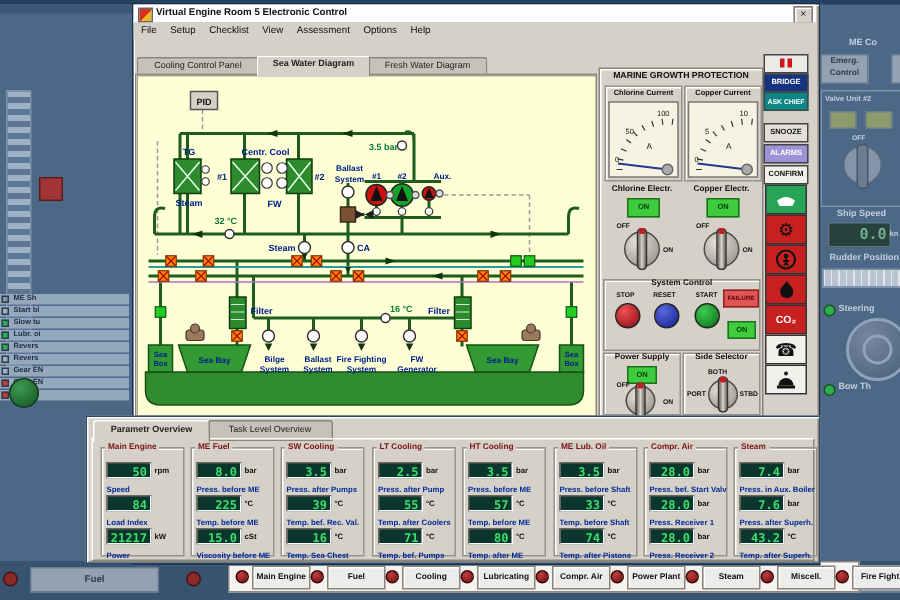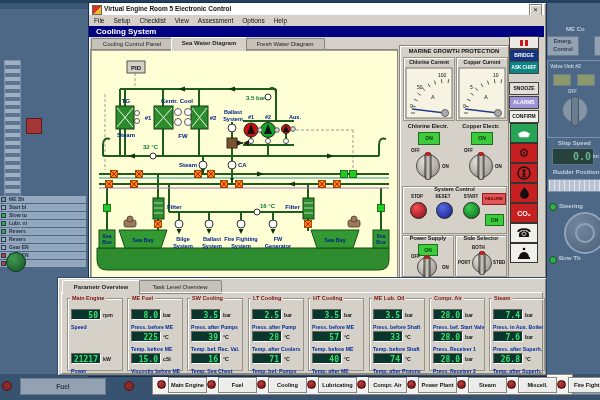--- a/index.html
+++ b/index.html
@@ -208,21 +208,20 @@
   </div>
   <div id="menubar" class="abs">
     <span>File</span>
     <span>Setup</span>
     <span>Checklist</span>
     <span>View</span>
     <span>Assessment</span>
     <span>Options</span>
     <span>Help</span>
   </div>
-  <div id="bluehdr" class="abs">Cooling System</div>
   <div class="tab" style="left:91px;width:80px;">Cooling Control Panel</div>
   <div class="tab active" style="left:171px;width:74px;">Sea Water Diagram</div>
   <div class="tab" style="left:245px;width:78px;">Fresh Water Diagram</div>
 
   <div id="diagram" class="abs">
     <svg width="306" height="227" viewBox="0 0 306 227">
 
       <g stroke="#999" stroke-width="1" stroke-dasharray="3,2" fill="none">
         <path d="M44,23 V39"></path>
           <path d="M14,44 V120"></path>
@@ -543,68 +542,69 @@
   </div>
 
   <div id="params" class="abs">
     <div class="ptab active" style="left:4px;width:76px;">Parametr Overview</div>
     <div class="ptab" style="left:80px;width:82px;">Task Level Overview</div>
     <div id="pinner">
 
       <div class="pgroup" style="left:5px;">
         <div class="pgtitle">Main Engine</div>
         <div class="prow" style="top:6px;"><span class="lcd">50</span><span class="punit">rpm</span><div class="plabel">Speed</div></div>
+        <div class="prow" style="top:28px;"><span class="lcd">84</span><span class="punit"></span><div class="plabel">Load Index</div></div>
         <div class="prow" style="top:50px;"><span class="lcd">21217</span><span class="punit">kW</span><div class="plabel">Power</div></div>
       </div>
 
       <div class="pgroup" style="left:65px;">
         <div class="pgtitle">ME Fuel</div>
         <div class="prow" style="top:6px;"><span class="lcd">8.0</span><span class="punit">bar</span><div class="plabel">Press. before ME</div></div>
         <div class="prow" style="top:28px;"><span class="lcd">225</span><span class="punit">°C</span><div class="plabel">Temp. before ME</div></div>
         <div class="prow" style="top:50px;"><span class="lcd">15.0</span><span class="punit">cSt</span><div class="plabel">Viscosity before ME</div></div>
       </div>
 
       <div class="pgroup" style="left:125px;">
         <div class="pgtitle">SW Cooling</div>
         <div class="prow" style="top:6px;"><span class="lcd">3.5</span><span class="punit">bar</span><div class="plabel">Press. after Pumps</div></div>
         <div class="prow" style="top:28px;"><span class="lcd">39</span><span class="punit">°C</span><div class="plabel">Temp. bef. Rec. Val.</div></div>
         <div class="prow" style="top:50px;"><span class="lcd">16</span><span class="punit">°C</span><div class="plabel">Temp. Sea Chest</div></div>
       </div>
 
       <div class="pgroup" style="left:186px;">
         <div class="pgtitle">LT Cooling</div>
         <div class="prow" style="top:6px;"><span class="lcd">2.5</span><span class="punit">bar</span><div class="plabel">Press. after Pump</div></div>
-        <div class="prow" style="top:28px;"><span class="lcd">28</span><span class="punit">°C</span><div class="plabel">Temp. after Coolers</div></div>
+        <div class="prow" style="top:28px;"><span class="lcd">55</span><span class="punit">°C</span><div class="plabel">Temp. after Coolers</div></div>
         <div class="prow" style="top:50px;"><span class="lcd">71</span><span class="punit">°C</span><div class="plabel">Temp. bef. Pumps</div></div>
       </div>
 
       <div class="pgroup" style="left:246px;">
         <div class="pgtitle">HT Cooling</div>
         <div class="prow" style="top:6px;"><span class="lcd">3.5</span><span class="punit">bar</span><div class="plabel">Press. before ME</div></div>
         <div class="prow" style="top:28px;"><span class="lcd">57</span><span class="punit">°C</span><div class="plabel">Temp. before ME</div></div>
-        <div class="prow" style="top:50px;"><span class="lcd">40</span><span class="punit">°C</span><div class="plabel">Temp. after ME</div></div>
+        <div class="prow" style="top:50px;"><span class="lcd">80</span><span class="punit">°C</span><div class="plabel">Temp. after ME</div></div>
       </div>
 
       <div class="pgroup" style="left:307px;">
         <div class="pgtitle">ME Lub. Oil</div>
         <div class="prow" style="top:6px;"><span class="lcd">3.5</span><span class="punit">bar</span><div class="plabel">Press. before Shaft</div></div>
         <div class="prow" style="top:28px;"><span class="lcd">33</span><span class="punit">°C</span><div class="plabel">Temp. before Shaft</div></div>
         <div class="prow" style="top:50px;"><span class="lcd">74</span><span class="punit">°C</span><div class="plabel">Temp. after Pistons</div></div>
       </div>
 
       <div class="pgroup" style="left:367px;">
         <div class="pgtitle">Compr. Air</div>
         <div class="prow" style="top:6px;"><span class="lcd">28.0</span><span class="punit">bar</span><div class="plabel">Press. bef. Start Valv</div></div>
         <div class="prow" style="top:28px;"><span class="lcd">28.0</span><span class="punit">bar</span><div class="plabel">Press. Receiver 1</div></div>
         <div class="prow" style="top:50px;"><span class="lcd">28.0</span><span class="punit">bar</span><div class="plabel">Press. Receiver 2</div></div>
       </div>
 
       <div class="pgroup" style="left:427px;">
         <div class="pgtitle">Steam</div>
         <div class="prow" style="top:6px;"><span class="lcd">7.4</span><span class="punit">bar</span><div class="plabel">Press. in Aux. Boiler</div></div>
         <div class="prow" style="top:28px;"><span class="lcd">7.6</span><span class="punit">bar</span><div class="plabel">Press. after Superh.</div></div>
-        <div class="prow" style="top:50px;"><span class="lcd">26.8</span><span class="punit">°C</span><div class="plabel">Temp. after Superh.</div></div>
+        <div class="prow" style="top:50px;"><span class="lcd">43.2</span><span class="punit">°C</span><div class="plabel">Temp. after Superh.</div></div>
       </div>
 
     </div>
   </div>
 
 </div>
 
 </body></html>

